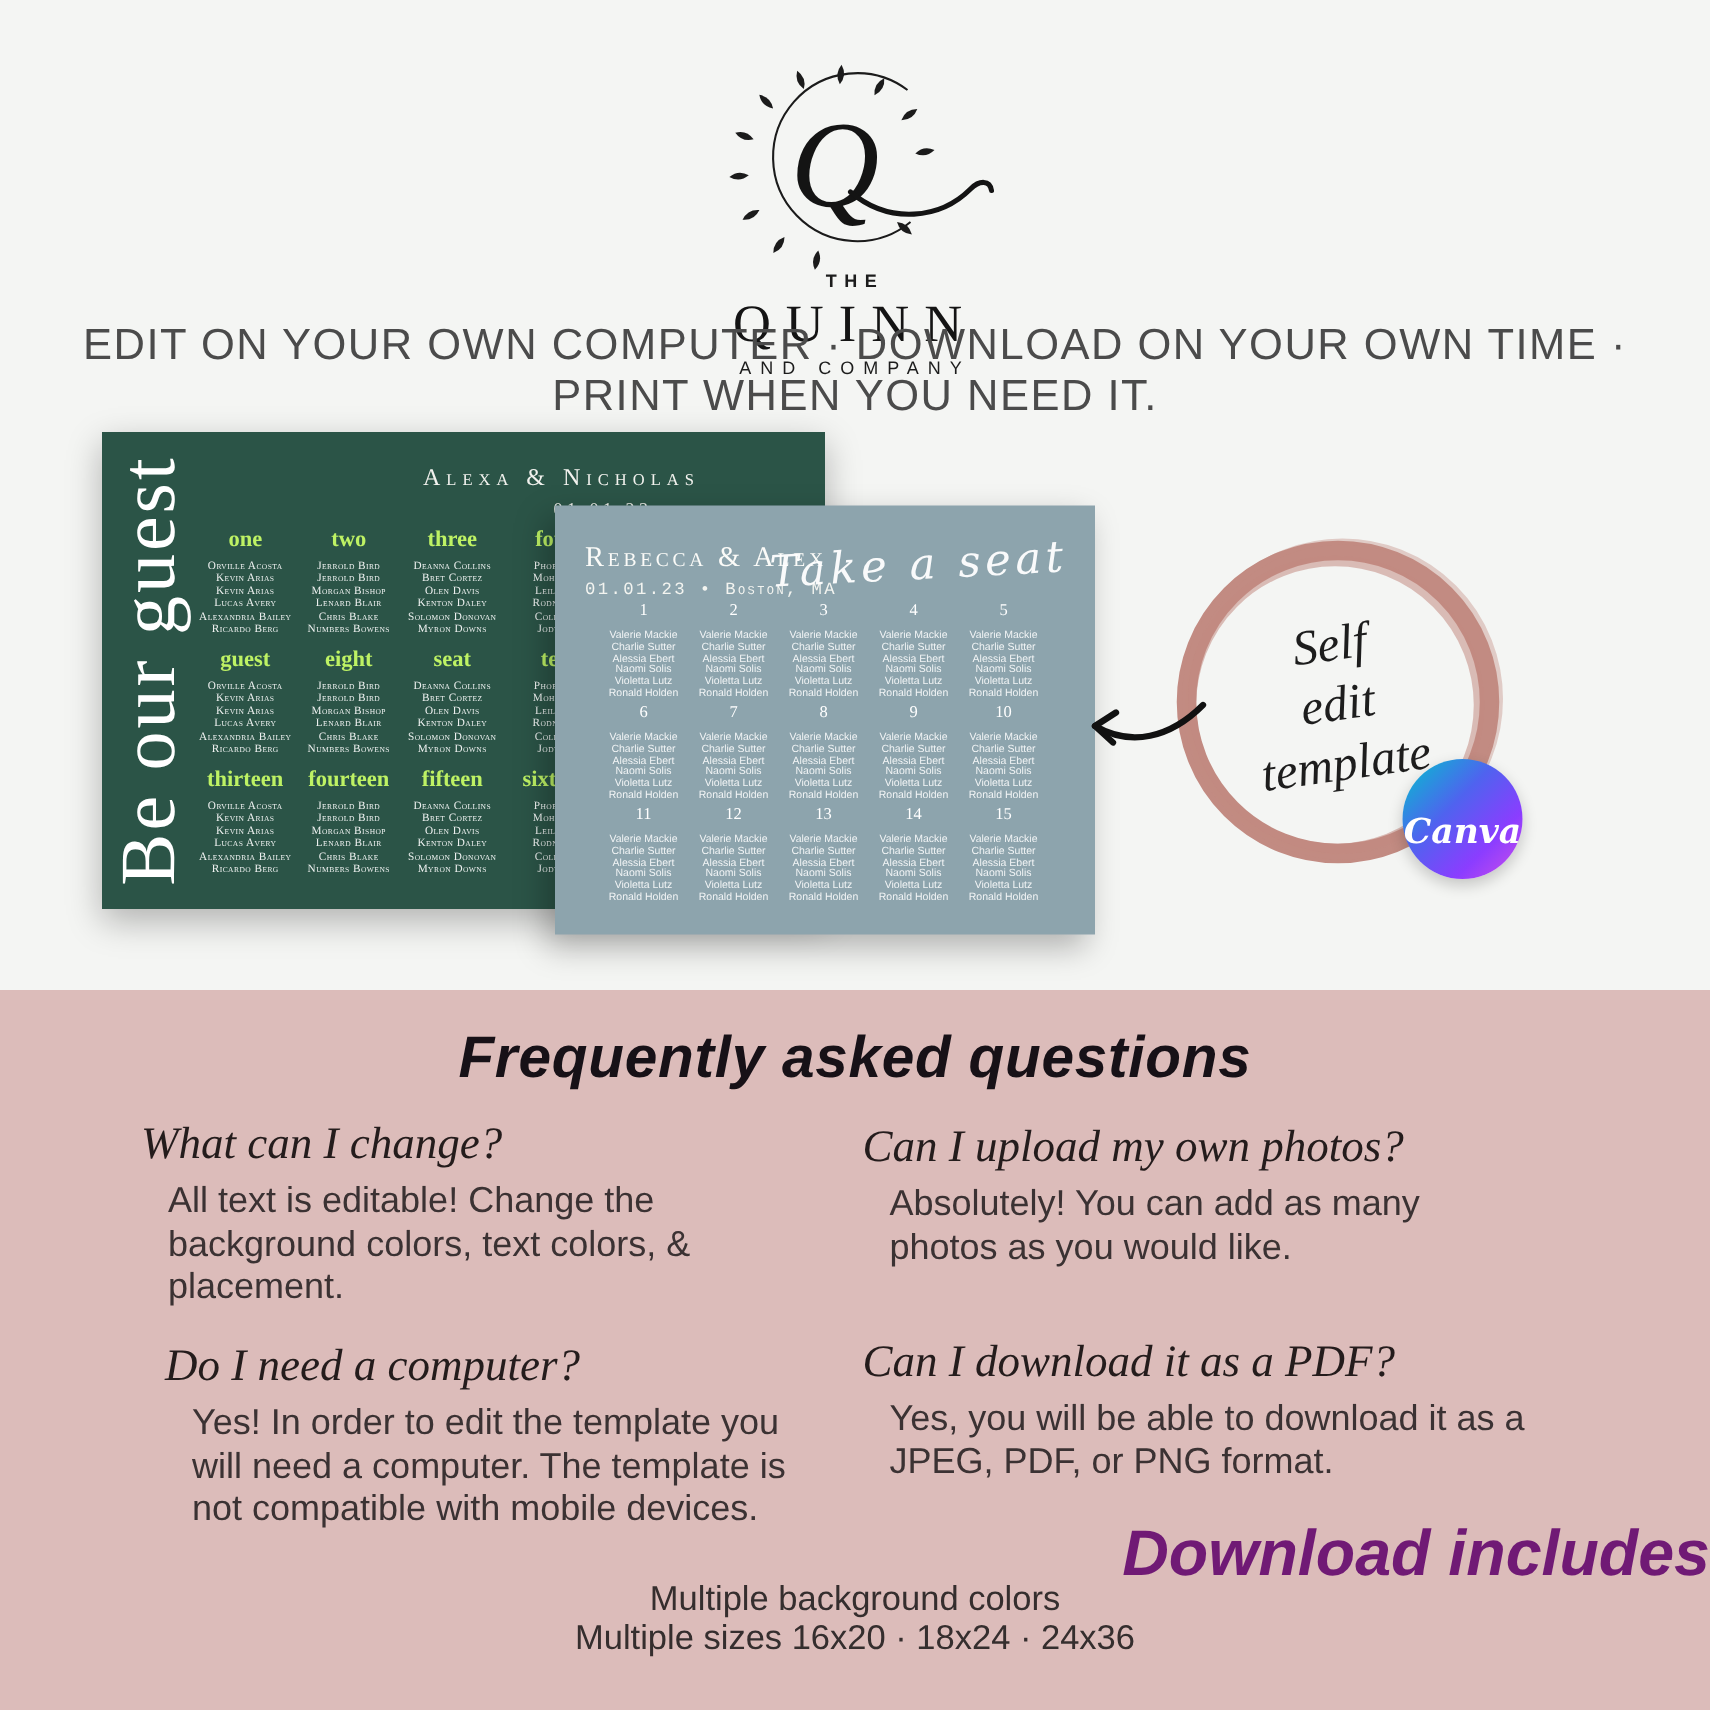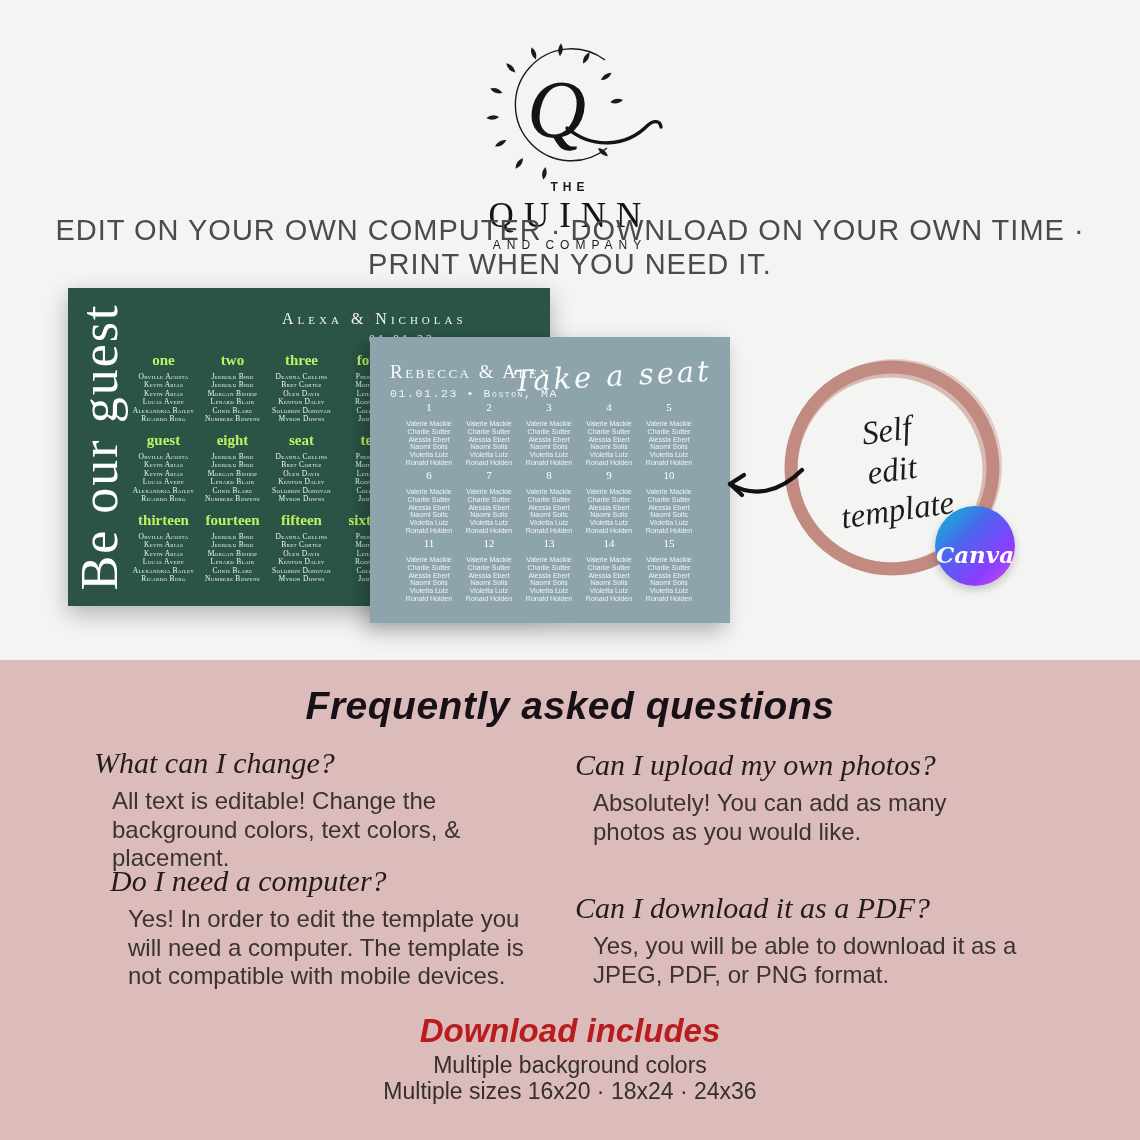--- a/index.html
+++ b/index.html
@@ -66,24 +66,24 @@
   
   .faq-section { position:absolute; left:0; top:660px; width:1140px; height:480px; background:#dcbcba; }
   .faq-title { position:absolute; left:0; top:24px; width:100%; text-align:center;
     font-style:italic; font-weight:600; font-size:39px; color:#171117; letter-spacing:.5px; }
   .qa { position:absolute; width:490px; }
   .qa h3 { font-family:"Liberation Serif", serif; font-style:italic; font-weight:500;
     font-size:30px; color:#241c1c; margin-bottom:7px; }
   .qa p { font-size:24px; line-height:28.5px; color:#3b3233; margin-left:18px; white-space:pre-line; }
   .qa1 { left:94px; top:86px; }
   .qa2 { left:575px; top:88px; }
-  .qa3 { left:110px; top:204px; }
+  .qa3 { left:110px; top:234px; }
   .qa4 { left:575px; top:231px; }
-  .dl-title { position:absolute; left:0; top:352px; width:100%; text-align:center;
-    font-style:italic; font-weight:700; font-size:33px; color:#b91c1c; }
+  .dl-title { position:absolute; left:0; top:352px; width:100%; text-align:right;
+    font-style:italic; font-weight:700; font-size:43px; color:#701a75; }
   .dl-line1 { position:absolute; left:0; top:392px; width:100%; text-align:center;
     font-size:23px; color:#352e2e; }
   .dl-line2 { position:absolute; left:0; top:418px; width:100%; text-align:center;
     font-size:23px; color:#352e2e; }
 </style>
 </head>
 <body>
 
 <div class="canvas">
 

